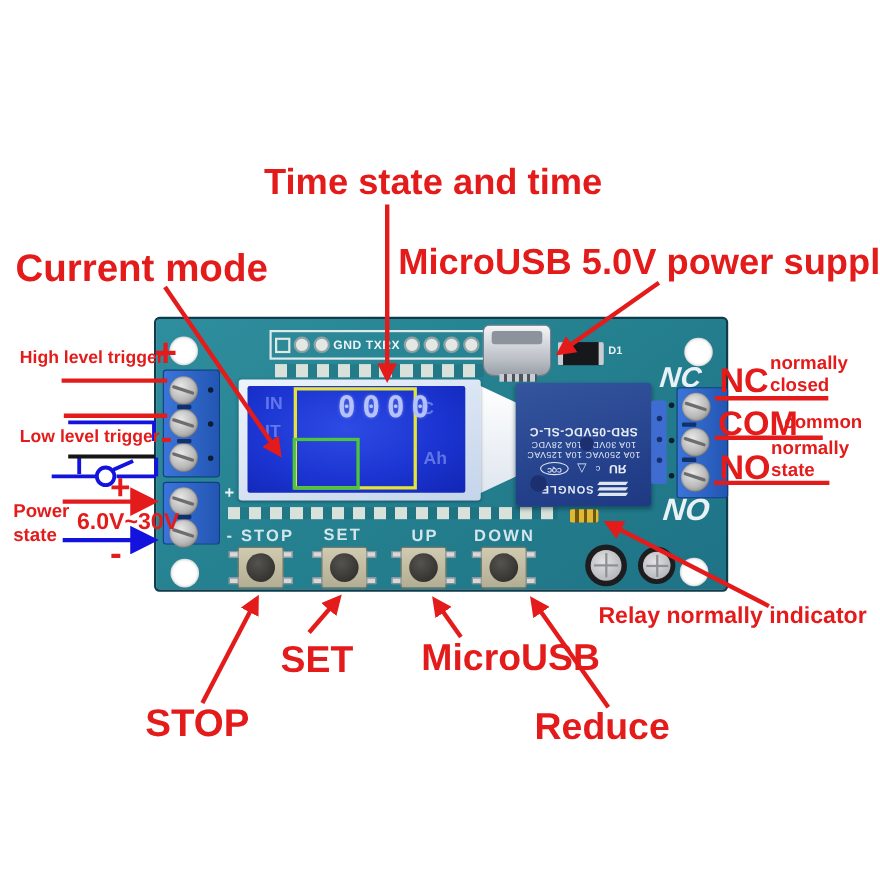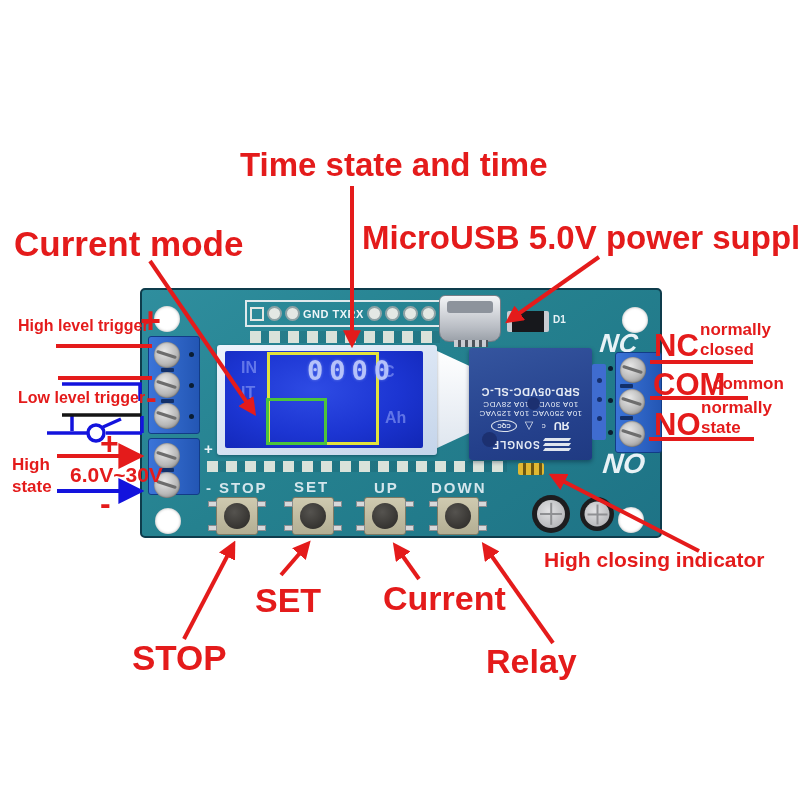--- a/index.html
+++ b/index.html
@@ -292,34 +292,34 @@
   </svg>
 
   <div class="red f35" style="left:14px;top:226px;">Current mode</div>
   <div class="red f33" style="left:240px;top:148px;">Time state and time</div>
   <div class="red f33" style="left:362px;top:221px;">MicroUSB 5.0V power supply</div>
 
   <div class="red f16" style="left:18px;top:318px;">High level trigger</div>
   <div class="red sym" style="left:140px;top:302px;font-size:36px;">+</div>
   <div class="red f16" style="left:18px;top:390px;">Low level trigger</div>
   <div class="red sym" style="left:146px;top:381px;font-size:32px;">-</div>
-  <div class="red f17" style="left:12px;top:456px;">High</div>
+  <div class="red f17" style="left:12px;top:456px;">Power</div>
   <div class="red f17" style="left:12px;top:478px;">state</div>
   <div class="red f21" style="left:56px;top:464px;margin-left:14px;">6.0V~30V</div>
   <div class="red sym" style="left:100px;top:427px;font-size:32px;">+</div>
   <div class="red sym" style="left:100px;top:487px;font-size:32px;">-</div>
 
   <div class="red f31" style="left:654px;top:330px;">NC</div>
   <div class="red f17" style="left:700px;top:321px;">normally</div>
   <div class="red f17" style="left:700px;top:341px;">closed</div>
   <div class="red f31" style="left:653px;top:369px;">COM</div>
   <div class="red f17" style="left:713px;top:375px;">common</div>
   <div class="red f17" style="left:701px;top:399px;">normally</div>
   <div class="red f31" style="left:654px;top:409px;">NO</div>
   <div class="red f17" style="left:701px;top:419px;">state</div>
 
-  <div class="red f21" style="left:544px;top:549px;">High closing indicator</div>
+  <div class="red f21" style="left:544px;top:549px;">Relay normally indicator</div>
   <div class="red f35" style="left:132px;top:640px;">STOP</div>
   <div class="red f34" style="left:255px;top:583px;">SET</div>
-  <div class="red f34" style="left:383px;top:581px;">Current</div>
-  <div class="red f34" style="left:486px;top:644px;">Relay</div>
+  <div class="red f34" style="left:383px;top:581px;">MicroUSB</div>
+  <div class="red f34" style="left:486px;top:644px;">Reduce</div>
 
 </div>
 
 </body></html>

